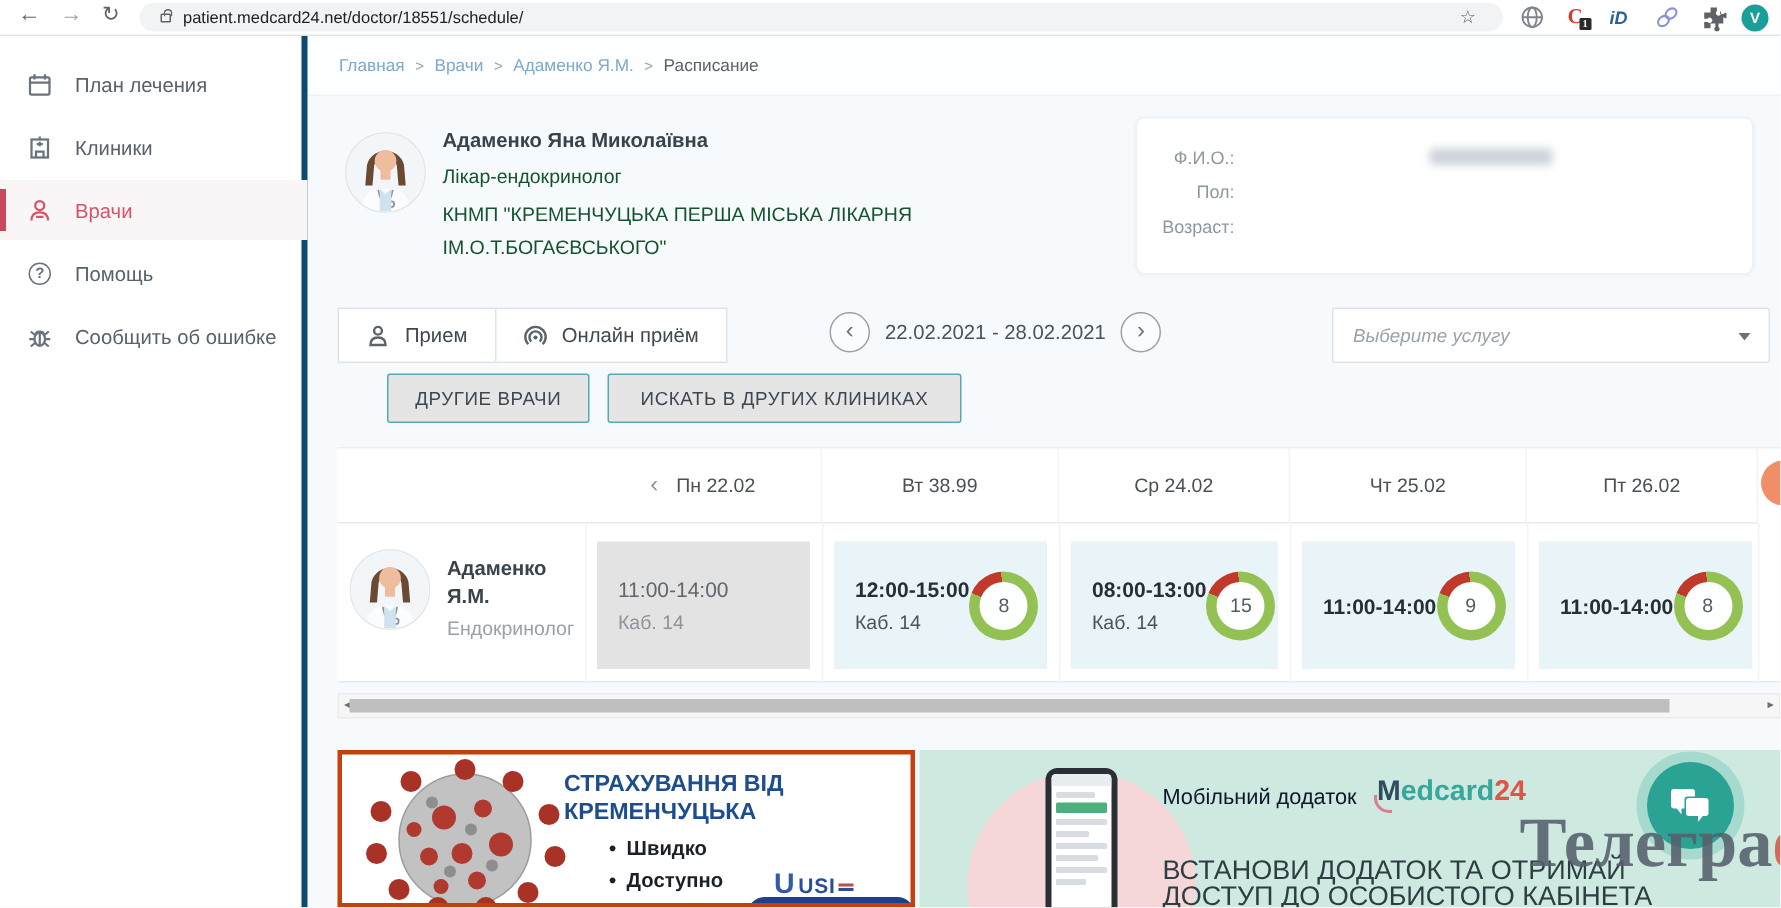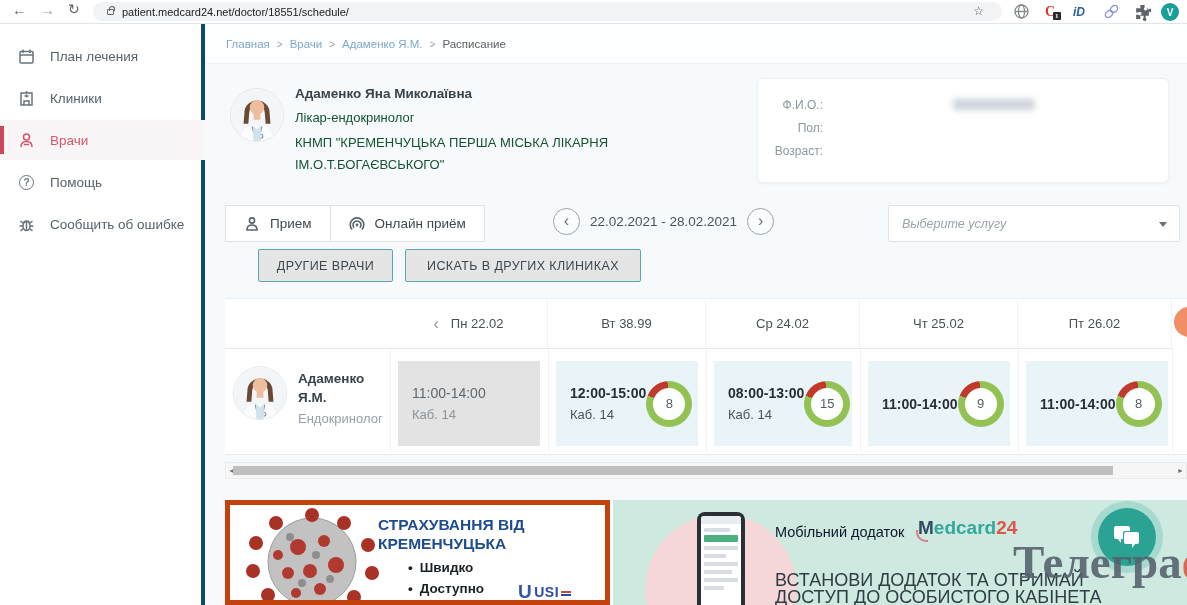--- a/index.html
+++ b/index.html
@@ -87,21 +87,21 @@
   .donut { width:46px; height:46px; border-radius:50%; background:conic-gradient(from 292deg, #c0392b 0 64deg, #94c153 64deg 360deg); display:flex; align-items:center; justify-content:center; flex:0 0 46px; }
   .donut-inner { width:32px; height:32px; border-radius:50%; background:#fdfefe; display:flex; align-items:center; justify-content:center; font-size:13px; color:#555d64; }
   .col-sep { position:absolute; top:50px; width:1px; height:106px; background:#f1f3f5; }
 
   
   .hscroll { position:absolute; left:225px; top:462px; width:962px; height:17px; background:#f6f6f6; border:1px solid #ebebeb; }
   .hthumb { position:absolute; left:7px; top:3px; width:880px; height:9px; background:#bfbfbf; cursor:grab; }
   .harrow { position:absolute; top:4px; font-size:7px; color:#6f6f6f; cursor:pointer; }
 
   
-  .banner-ins { position:absolute; left:225px; top:500px; width:385px; height:105px; background:#fff; border:5px solid #c2410c; overflow:hidden; cursor:pointer; }
+  .banner-ins { position:absolute; left:225px; top:500px; width:385px; height:105px; background:#fff; border:3px solid #c2410c; overflow:hidden; cursor:pointer; }
   .ins-title { position:absolute; left:148px; top:10px; width:230px; font-size:15.5px; font-weight:800; color:#1d4d8f; line-height:19px; }
   .ins-list { position:absolute; left:178px; top:52px; font-size:13.5px; font-weight:bold; color:#1b2126; list-style:none; }
   .ins-list li { line-height:21px; }
   .ins-list li:before { content:"\2022"; margin-right:7px; }
   .usi-logo { position:absolute; left:288px; top:76px; font-size:14px; font-weight:bold; color:#2b4d9b; letter-spacing:.5px; display:flex; align-items:center; }
   .usi-u { font-size:19px; margin-right:2px; color:#3558a8; }
   .usi-lines { display:inline-block; width:10px; margin-left:2px; border-top:2px solid #c24b42; box-shadow:0 3px 0 #2b4d9b; height:1px; }
   .ins-btn { position:absolute; left:270px; top:95px; width:112px; height:24px; background:#1d3f8f; border-radius:12px; }
   .banner-app { position:absolute; left:613px; top:500px; width:574px; height:105px; background:#cde9e0; overflow:hidden; cursor:pointer; }
   .pink-circle { position:absolute; left:32px; top:14px; width:152px; height:152px; border-radius:50%; background:#f6d7d9; }

